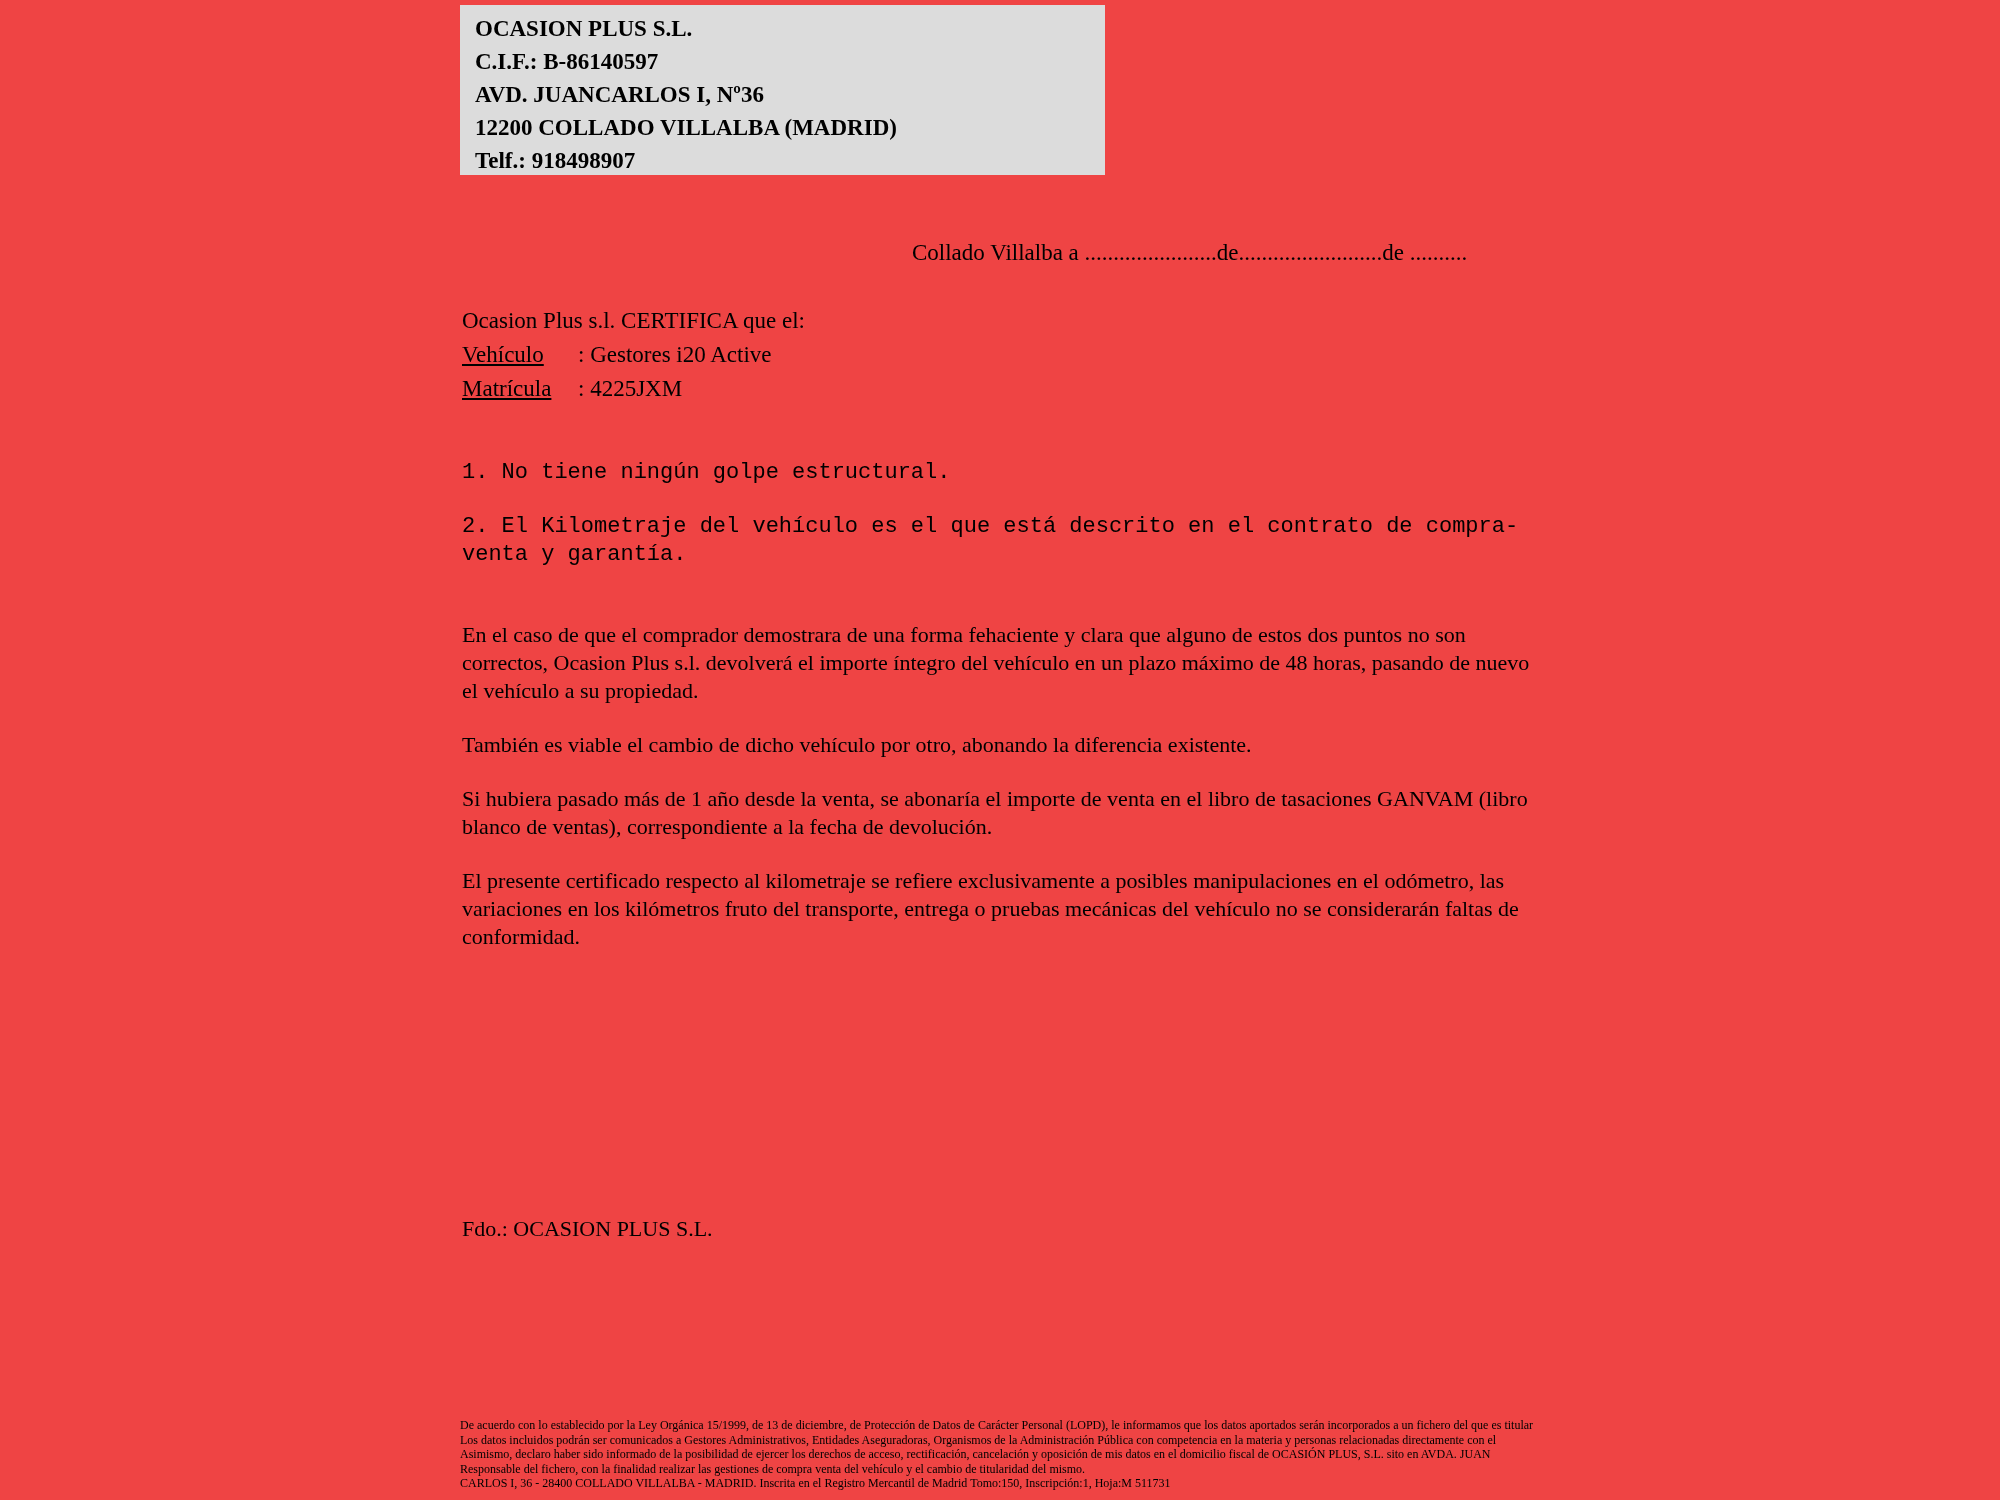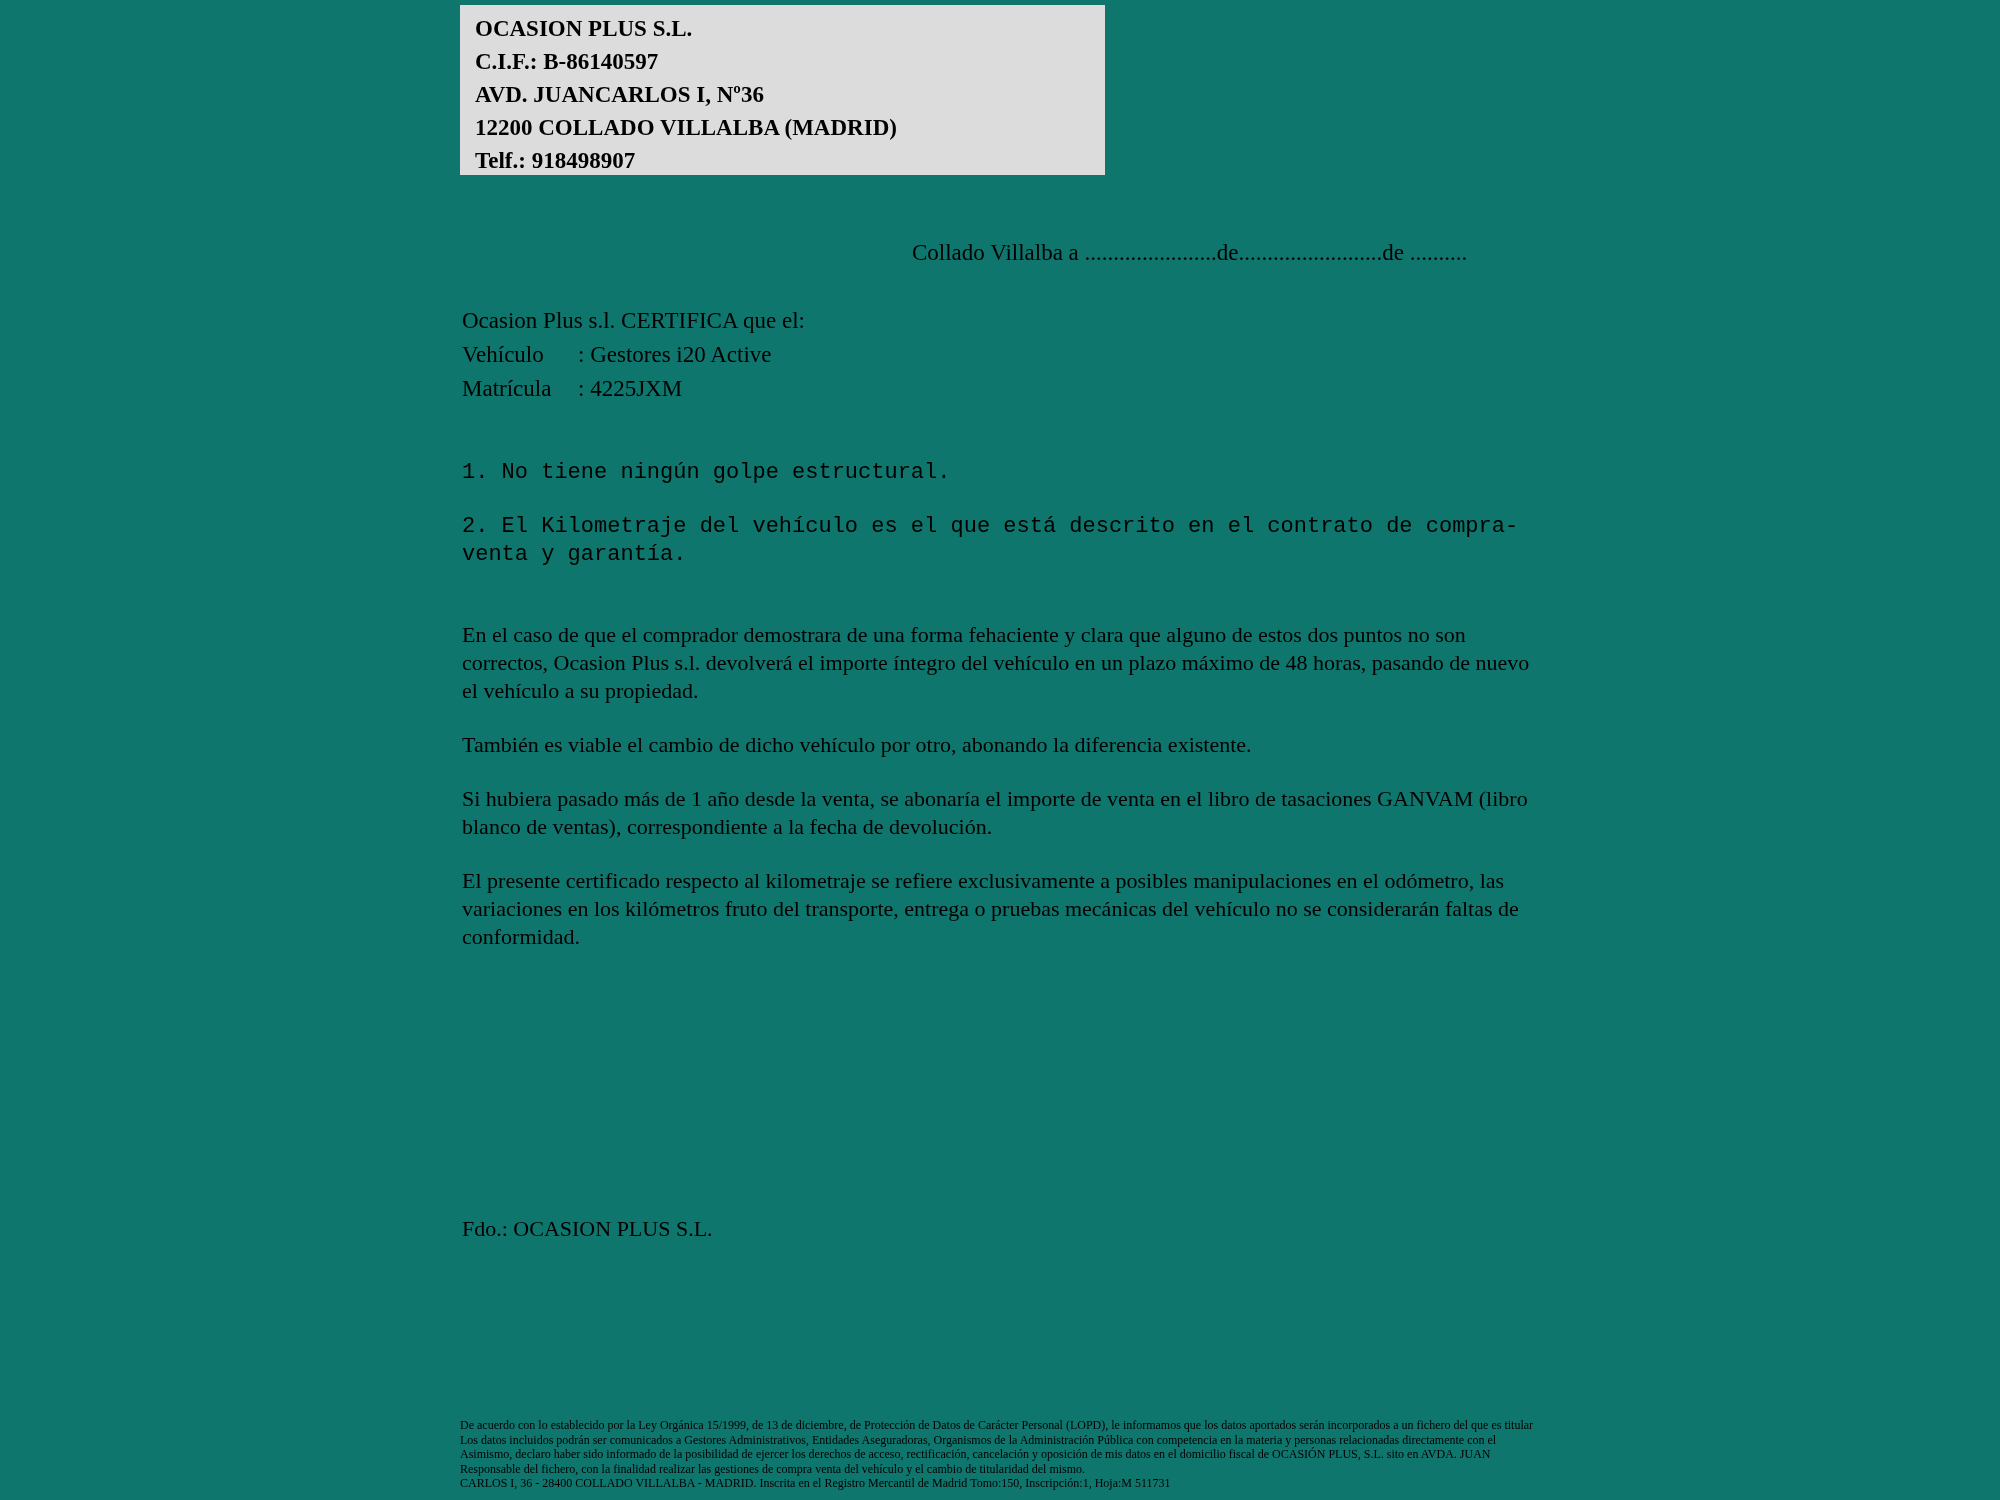--- a/index.html
+++ b/index.html
@@ -5,21 +5,21 @@
   * { margin: 0; padding: 0; box-sizing: border-box; }
   html, body { background: #ffffff; }
   body {
     width: 2000px;
     height: 1500px;
     position: relative;
     font-family: "Liberation Serif", "DejaVu Serif", serif;
     color: #000000;
     overflow: hidden;
   }
-  .page { position: absolute; inset: 0; background: #0f766e; }
+  .page { position: absolute; inset: 0; background: #ef4444; }
 
   
   .letterhead {
     position: absolute;
     left: 460px;
     top: 5px;
     width: 645px;
     height: 170px;
     background: #dcdcdc;
     padding: 7px 0 0 15px;
@@ -43,21 +43,21 @@
   
   .certify {
     position: absolute;
     left: 462px;
     top: 304px;
     font-size: 23px;
     line-height: 34px;
   }
   .cert-row { white-space: nowrap; }
   .cert-label-box { display: inline-block; width: 116px; }
-  .cert-label { }
+  .cert-label { text-decoration: underline; }
 
   
   .points {
     position: absolute;
     left: 462px;
     top: 459px;
     width: 1085px;
     font-size: 22px;
     line-height: 28px;
   }

